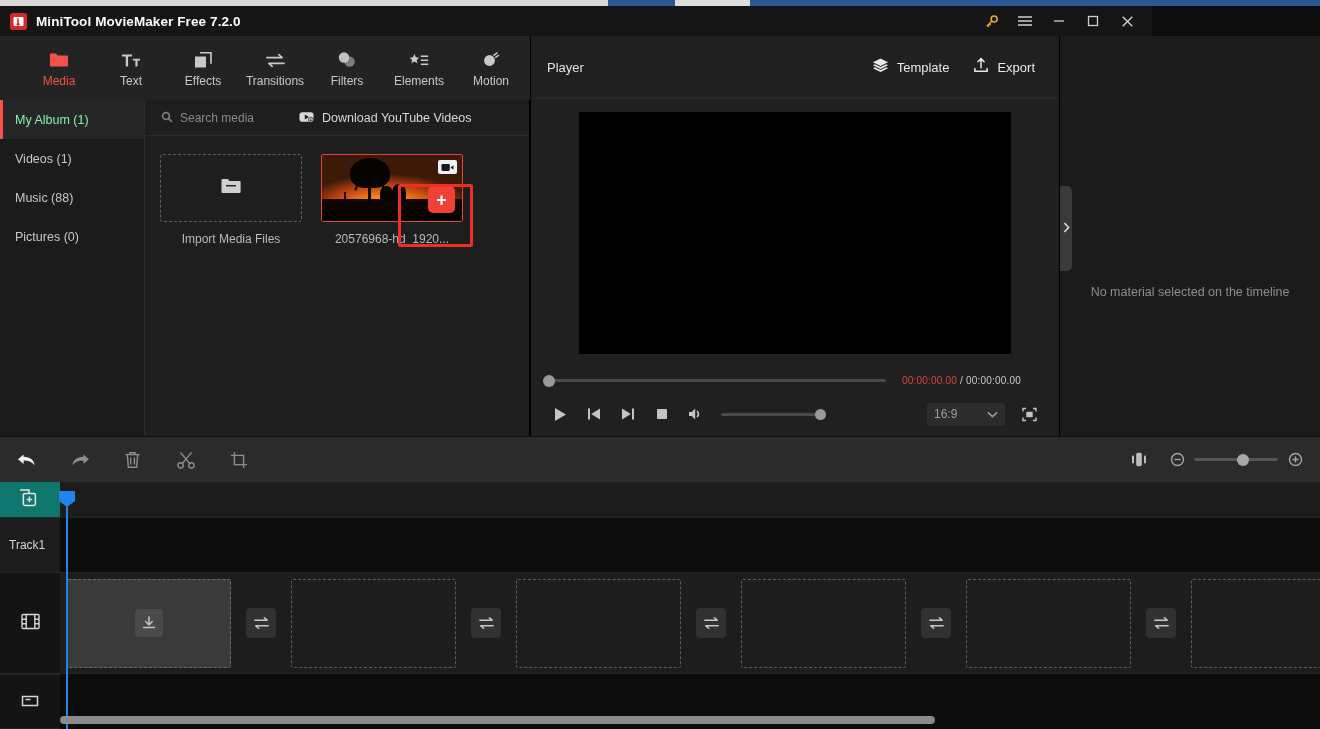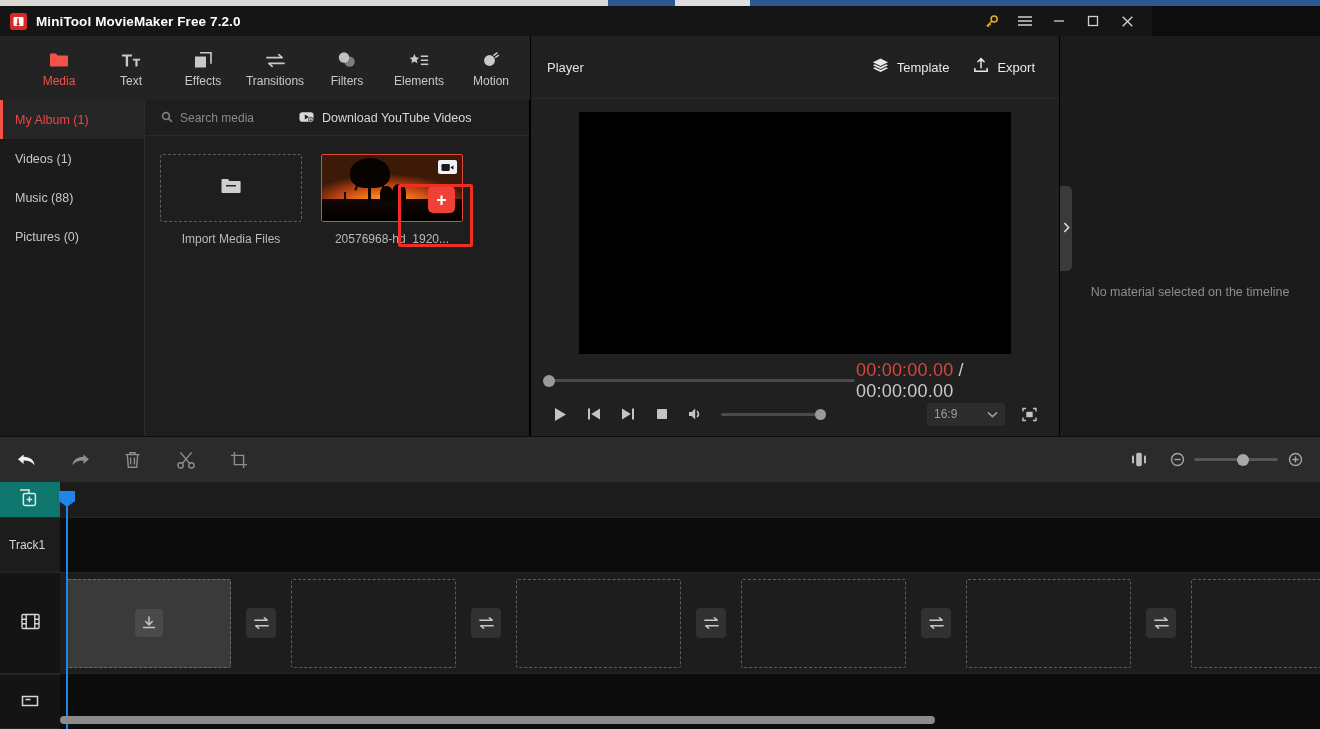--- a/index.html
+++ b/index.html
@@ -51,21 +51,21 @@
 
   
   .libside {
     position:absolute; top:100px; left:0; width:145px; height:336px;
     background:#1b1b1b; border-right:1px solid #2a2a2a;
   }
   .lib-item {
     position:relative; height:39px; display:flex; align-items:center;
     padding-left:15px; font-size:12.5px; color:#c8c8c8;
   }
-  .lib-item.active { background:#262626; color:#ef4444; }
+  .lib-item.active { background:#262626; color:#86efac; }
   .lib-item.active::before {
     content:""; position:absolute; left:0; top:0; width:3px; height:39px; background:#f4514a;
   }
 
   
   .mediapanel {
     position:absolute; top:100px; left:145px; width:385px; height:336px;
     background:#1e1e1e; border-right:1px solid #000;
   }
   .media-topbar { height:36px; display:flex; align-items:center; border-bottom:1px solid #2b2b2b; }
@@ -125,21 +125,21 @@
   .ph-btn { display:flex; align-items:center; gap:8px; color:#e8e8e8; margin-right:24px; }
   .ph-btn .ph-lbl { font-size:13px; }
   .stage { height:268px; display:flex; align-items:center; justify-content:center; }
   .video-area { width:432px; height:242px; background:#000; }
   .seekbar-row { height:27px; display:flex; align-items:center; padding:0 12px; }
   .seek-track { position:relative; width:337px; height:3px; background:#4a4a4a; border-radius:2px; margin-left:6px; }
   .seek-thumb {
     position:absolute; left:-6px; top:-4.5px; width:12px; height:12px;
     border-radius:50%; background:#9a9a9a;
   }
-  .time-text { margin-left:1px; font-size:18px; letter-spacing:.2px; }
+  .time-text { margin-left:16px; font-size:10px; letter-spacing:.2px; }
   .time-cur { color:#d8453c; }
   .time-sep { color:#c9c9c9; }
   .time-tot { color:#c9c9c9; }
   .ctrl-row { height:40px; display:flex; align-items:center; padding:0 12px; }
   .ctl { width:34px; height:34px; display:flex; align-items:center; justify-content:center; color:#c4c4c4; }
   .vol-track { position:relative; width:100px; height:3px; background:#4a4a4a; border-radius:2px; margin-left:8px; }
   .vol-thumb { position:absolute; right:-5px; top:-4px; width:11px; height:11px; border-radius:50%; background:#9a9a9a; }
   .ctl-spacer { flex:1 1 auto; }
   .ratio-sel {
     width:78px; height:23px; background:#2c2c2c; border-radius:3px;

